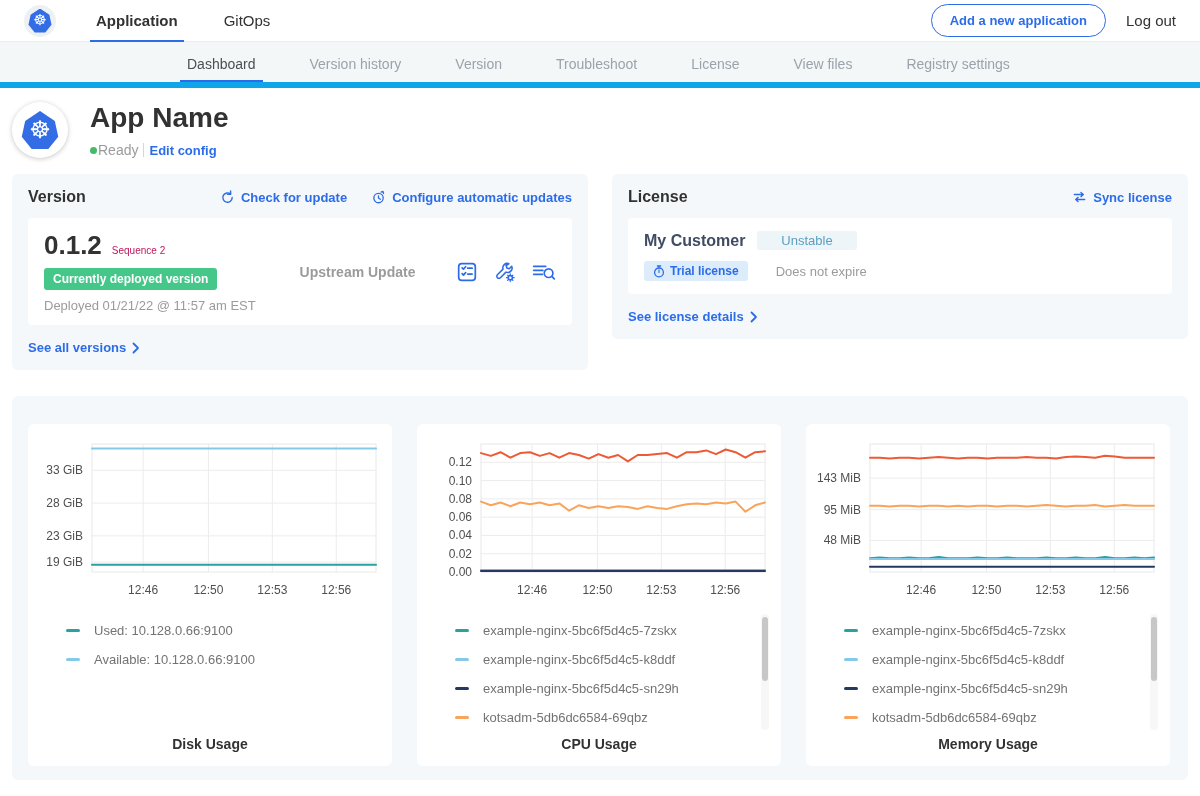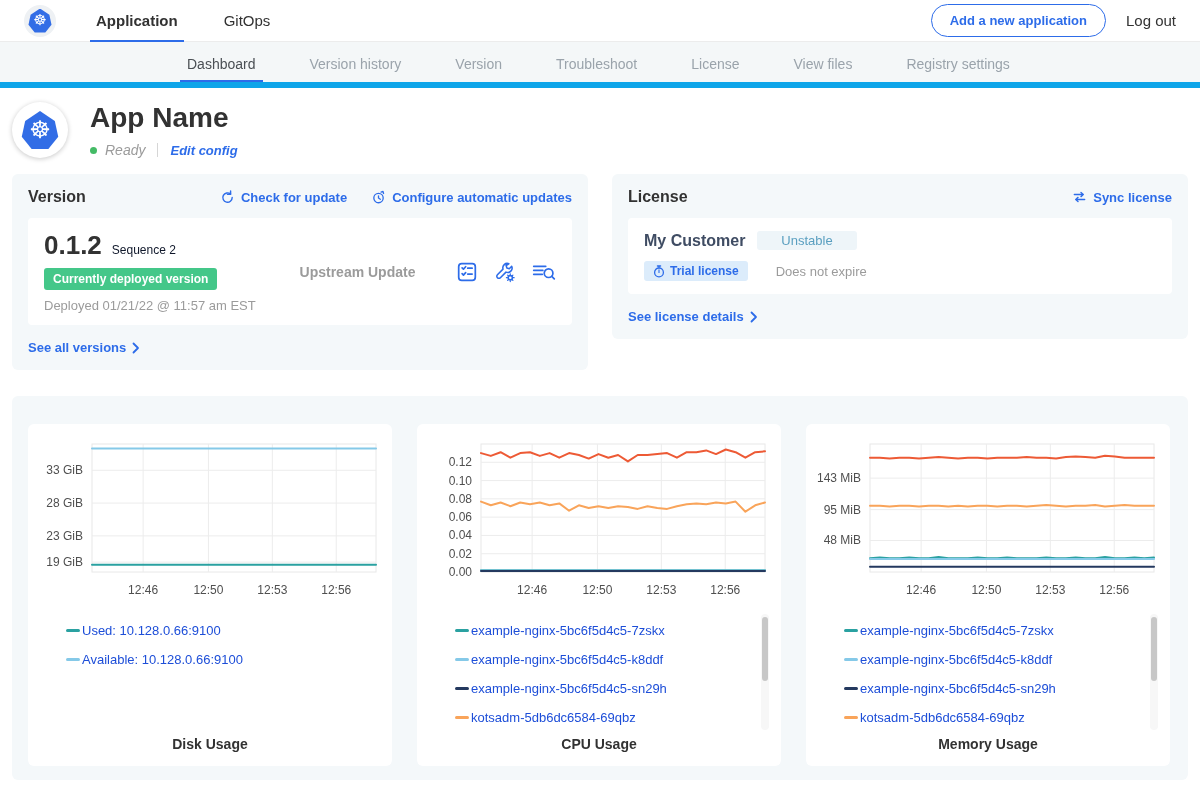--- a/index.html
+++ b/index.html
@@ -36,42 +36,42 @@
     bottom:0; height:2px; background:#2d6ce9; }
 
   
   .app-header { display:flex; align-items:center; padding:14px 12px 16px; }
   .app-icon { width:56px; height:56px; border-radius:50%; background:#fff;
     box-shadow:0 1px 5px rgba(0,0,0,.22); display:flex; align-items:center; justify-content:center; }
   .app-icon .heptagon { width:38px; height:38px; }
   .app-icon .wheel-glyph { font-size:24px; }
   .app-title-block { margin-left:22px; }
   .app-title { font-size:28px; font-weight:700; color:#323232; }
-  .app-status-row { display:flex; align-items:center; gap:8px; margin-top:8px;font-style:italic; }
+  .app-status-row { display:flex; align-items:center; gap:1px; margin-top:8px; }
   .status-dot { width:7px; height:7px; border-radius:50%; background:#44bb66; }
   .status-text { font-size:14px; color:#9b9b9b; }
   .v-divider { width:1px; height:14px; background:#d6d6d6; margin:0 4px; }
   .blue-link { color:#2d6ce9; font-size:13px; font-weight:700; cursor:pointer;
     display:inline-flex; align-items:center; gap:6px; text-decoration:none; }
 
   
   .main { padding:0 12px; }
   .cards-row { display:flex; gap:24px; align-items:flex-start; }
   .card { background:#f4f8fa; border-radius:6px; padding:14px 16px; }
   .card-header { display:flex; }
   .card-title { font-size:16px; font-weight:700; color:#323232; }
   .card-header .links { margin-left:auto; display:flex; gap:24px; }
   .inner-card { background:#fff; border-radius:4px; margin-top:12px; }
 
   .version-card { width:576px; }
   .version-inner { padding:12px 16px; display:flex; align-items:center; min-height:88px; }
   .version-left { width:215px; flex:none; }
   .version-row { display:flex; align-items:baseline; gap:10px; }
   .version-number { font-size:26px; font-weight:700; color:#323232; }
-  .sequence { font-size:12px; color:#0f172a; }
+  .sequence { font-size:10px; color:#be185d; }
   .green-badge { display:inline-block; margin-top:7px; background:#44c789; color:#fff;
     font-size:12px; font-weight:700; padding:4px 9px; border-radius:3px; }
   .deployed-ts { margin-top:8px; font-size:13px; color:#9b9b9b; }
   .upstream { flex:1; text-align:center; font-size:14px; font-weight:700; color:#9b9b9b; }
   .version-icons { display:flex; gap:16px; align-items:center; color:#2d6ce9; }
   .icon-btn { cursor:pointer; display:flex; }
   .card-footer-link { margin-top:13px; }
 
   .license-card { width:576px; }
   .license-inner { padding:13px 16px; }
@@ -83,22 +83,22 @@
   .trial-badge { background:#dcecfb; color:#2d6ce9; font-size:12px; font-weight:700;
     padding:3px 9px; border-radius:3px; display:inline-flex; align-items:center; gap:5px; }
   .expiry { font-size:13px; color:#9b9b9b;padding-left:16px; }
 
   
   .monitoring-card { margin-top:26px; width:1176px; }
   .charts-row { display:flex; gap:25px; margin-top:14px; }
   .chart-card { background:#fff; border-radius:6px; width:364px; height:342px;
     padding:12px 8px; position:relative; }
   .chart-legend { position:relative; margin-top:8px; padding-left:30px; height:120px; }
-  .legend-item { display:flex; align-items:center; gap:2px; height:29px;
-    font-size:13px; color:#1d4ed8; }
+  .legend-item { display:flex; align-items:center; gap:14px; height:29px;
+    font-size:13px; color:#737373; }
   .legend-dash { width:14px; height:3px; border-radius:2px; flex:none; }
   .legend-scroll { position:absolute; right:4px; top:-2px; width:8px; height:116px;
     background:#f7f7f7; border-radius:4px; }
   .legend-thumb { position:absolute; left:1px; top:3px; width:6px; height:64px;
     background:#c7c7c7; border-radius:3px; cursor:pointer; }
   .chart-title { position:absolute; bottom:14px; left:0; width:100%; text-align:center;
     font-size:14px; font-weight:700; color:#323232; }
 
   svg.icon { display:block; }
 </style>

